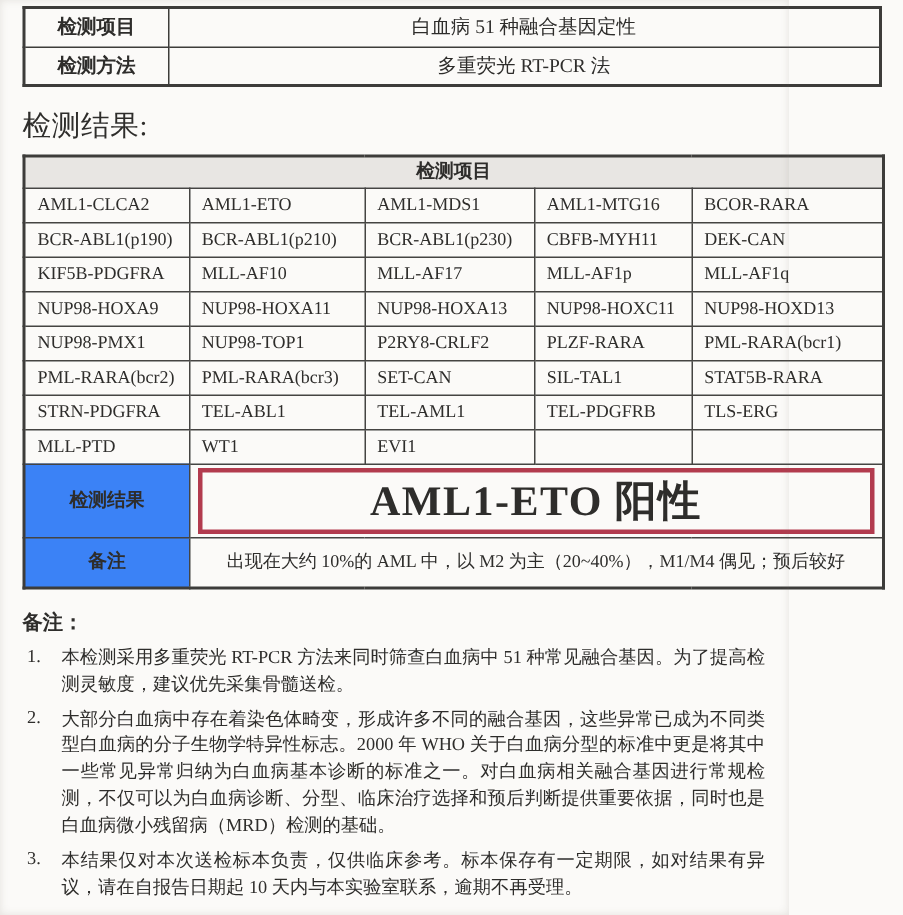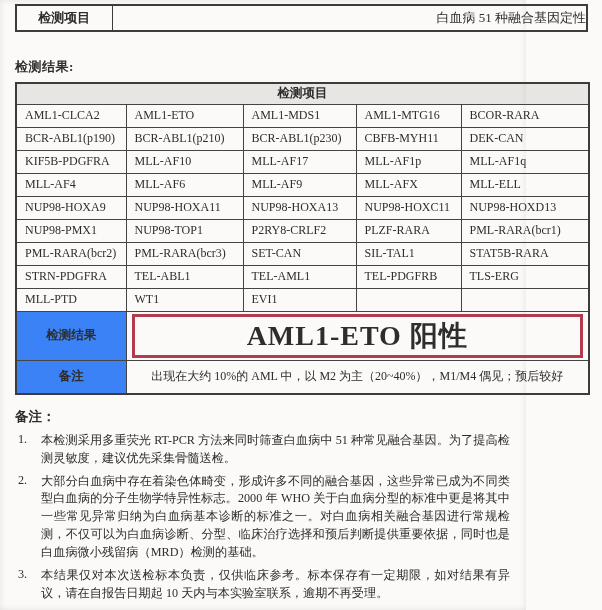--- a/index.html
+++ b/index.html
@@ -13,23 +13,23 @@
   .page {
     width: 526px; height: 610px;
     padding: 4px 14px 0 15px;
     position: relative;
   }
   
   table { border-collapse: collapse; table-layout: fixed; width: 573px; }
   .info-table { border: 2px solid #3d3c3a; }
   .info-table td { border: 1px solid #3d3c3a; height: 26px; font-size: 13px; }
   .info-table td.lbl { width: 96px; text-align: center; font-weight: bold; }
-  .info-table td.val { text-align: right; font-family: Liberation Serif, serif; }
-  
-  .sec-heading { margin-top: 26px; font-size: 13px; font-weight: bold; letter-spacing: .5px; }
+  .info-table td.val { text-align: center; font-family: Liberation Serif, serif; }
+  
+  .sec-heading { margin-top: 13px; font-size: 19px; font-weight: normal; letter-spacing: .5px; }
   
   .result-table { margin-top: 6px; border: 2px solid #3d3c3a; }
   .result-table td, .result-table th { border: 1px solid #454442; }
   .result-table th.grid-header {
     height: 21px; background: #e8e6e3;
     font-size: 12.5px; font-weight: bold; text-align: center;
   }
   .result-table td.gene {
     height: 23px; font-size: 12px; padding-left: 8px;
     white-space: nowrap; overflow: hidden;
@@ -73,20 +73,24 @@
 
   <table class="info-table">
     <colgroup>
         <col style="width:96px">
         <col>
       </colgroup>
     <tbody>
         <tr>
       <td class="lbl">检测项目</td>
       <td class="val">白血病 51 种融合基因定性</td>
+    </tr>
+    <tr>
+      <td class="lbl">检测方法</td>
+      <td class="val">多重荧光 RT-PCR 法</td>
     </tr>
   </tbody>
     </table>
 
   <div class="sec-heading">检测结果:</div>
 
   <table class="result-table">
     <colgroup>
       <col style="width:110px">
         <col style="width:117px">
@@ -113,27 +117,20 @@
           <td class="gene">BCR-ABL1(p230)</td>
           <td class="gene">CBFB-MYH11</td>
           <td class="gene">DEK-CAN</td>
         </tr>
         <tr>
           <td class="gene">KIF5B-PDGFRA</td>
           <td class="gene">MLL-AF10</td>
           <td class="gene">MLL-AF17</td>
           <td class="gene">MLL-AF1p</td>
           <td class="gene">MLL-AF1q</td>
-        </tr>
-        <tr>
-          <td class="gene">MLL-AF4</td>
-          <td class="gene">MLL-AF6</td>
-          <td class="gene">MLL-AF9</td>
-          <td class="gene">MLL-AFX</td>
-          <td class="gene">MLL-ELL</td>
         </tr>
         <tr>
           <td class="gene">NUP98-HOXA9</td>
           <td class="gene">NUP98-HOXA11</td>
           <td class="gene">NUP98-HOXA13</td>
           <td class="gene">NUP98-HOXC11</td>
           <td class="gene">NUP98-HOXD13</td>
         </tr>
         <tr>
           <td class="gene">NUP98-PMX1</td>

